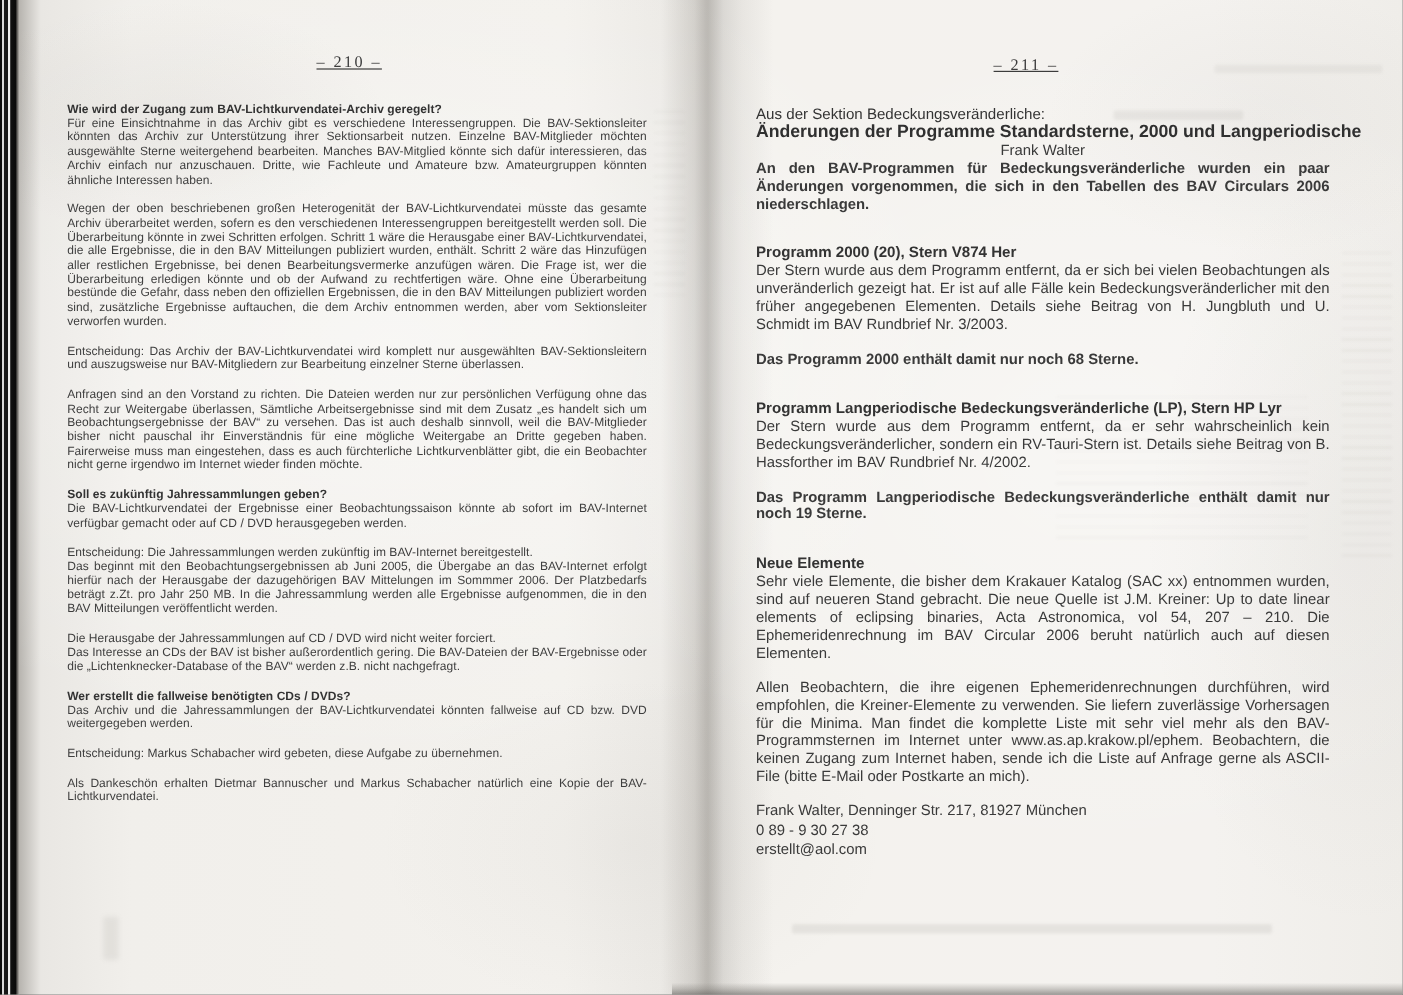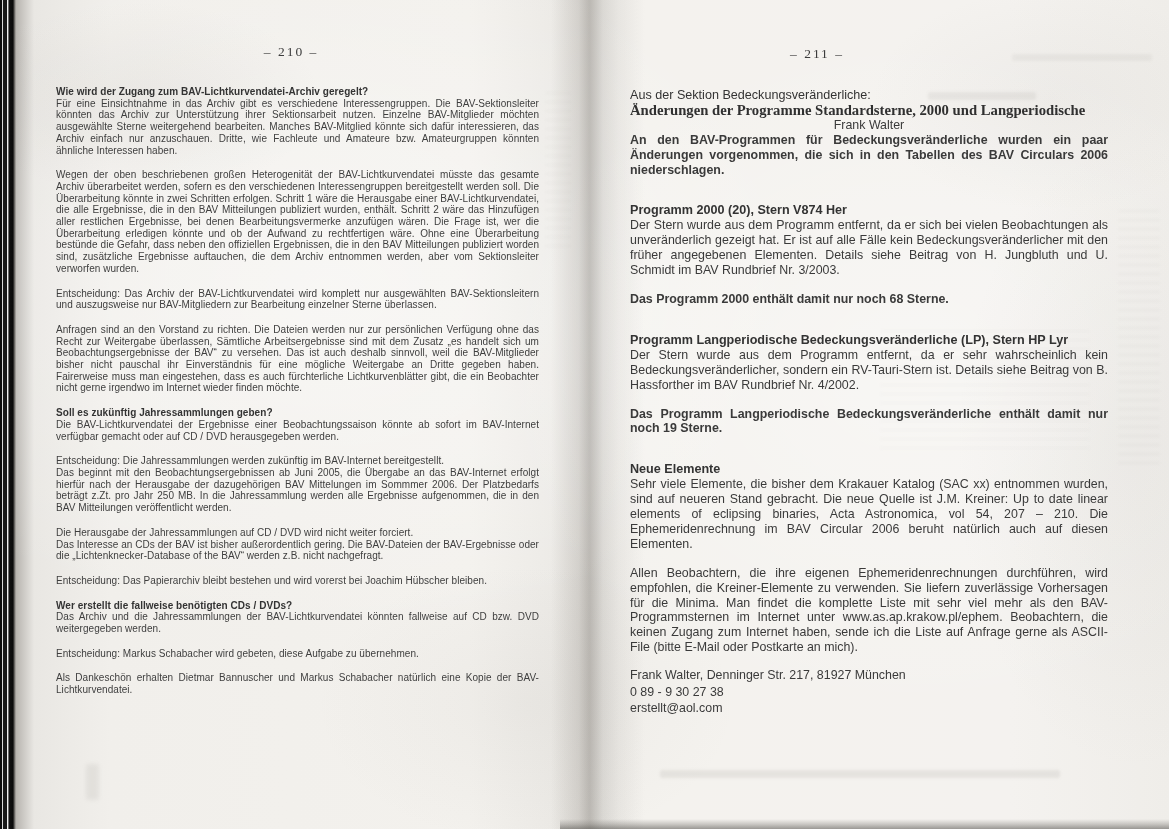--- a/index.html
+++ b/index.html
@@ -19,36 +19,36 @@
   .binding-strip{position:absolute;left:0;top:0;width:16px;height:100%;
     background:linear-gradient(90deg,#0b0b0b 0,#0b0b0b 2px,#d9d9d9 2px,#d9d9d9 3px,#1a1a1a 3px,#141414 7px,#efefef 7px,#efefef 8px,#c9c9c9 8px,#111 9px,#0a0a0a 13px,#4e4c49 14px,#b7b4af 16px);}
   .gutter{position:absolute;left:550px;top:0;width:95px;height:100%;pointer-events:none;
     background:linear-gradient(90deg,rgba(90,86,80,0) 0%,rgba(90,86,80,0.10) 30%,rgba(68,64,58,0.22) 42%,rgba(90,86,80,0.09) 56%,rgba(120,115,108,0.04) 72%,rgba(120,115,108,0) 100%);}
   .bottom-edge{position:absolute;left:560px;right:0;bottom:0;height:10px;
     background:linear-gradient(180deg,rgba(118,115,110,0) 0%,rgba(118,115,110,0.32) 50%,rgba(80,78,74,0.55) 100%);}
   .art{position:absolute;background:#8f8c86;opacity:0.12;filter:blur(1.4px);border-radius:2px;}
   .art.col{background:repeating-linear-gradient(180deg,#8f8c86 0 2px,transparent 2px 9px);}
 
   .page-num{position:absolute;font-family:"Liberation Serif",serif;font-size:13.5px;
-    letter-spacing:2px;color:#3c3c3c;width:130px;text-align:center;}
+    letter-spacing:2px;color:#3c3c3c;width:130px;text-align:center;text-decoration:underline;}
 
   
   .lp{position:absolute;left:56px;top:86px;width:483px;font-size:10px;line-height:11.7px;
     color:#3e3e3e;text-align:justify;letter-spacing:0.05px;}
   .lp p{margin:0 0 13px;}
   .lp p.tight{margin-bottom:0;}
   .b{font-weight:bold;color:#333;}
   .u{text-underline-offset:2px;}
 
   
   .rp{position:absolute;left:630px;top:88px;width:478px;font-size:12.4px;line-height:14.9px;color:#3a3a3a;}
   .rp p{margin:0;}
   .rp .just{text-align:justify;}
   .kicker{font-weight:normal;font-size:12.6px;margin:0 0 9px;color:#333;}
-  .title{font-weight:bold;font-size:14.7px;white-space:nowrap;margin:0 0 9px;color:#303030;font-family:Liberation Serif, serif;}
+  .title{font-weight:bold;font-size:14.7px;white-space:nowrap;margin:0 0 9px;color:#303030;}
   .author{text-align:center;margin:0 0 27px;}
   .sect{font-weight:bold;font-size:12.6px;color:#333;margin:0 0 7px;}
   .mb-m{margin-bottom:14px !important;}
   .mb-l{margin-bottom:26px !important;font-weight:bold;}
   .contact{margin-top:12px;line-height:16.5px;}
 </style>
 </head>
 <body>
 
 <div class="scan">
@@ -59,35 +59,34 @@
 
   <div class="art" style="left:928px;top:92px;width:108px;height:8px;"></div>
   <div class="art" style="left:1012px;top:54px;width:140px;height:7px;opacity:0.09;"></div>
   <div class="art" style="left:660px;top:770px;width:400px;height:8px;opacity:0.14;"></div>
   <div class="art col" style="left:1118px;top:210px;width:42px;height:260px;opacity:0.06;"></div>
   <div class="art col" style="left:880px;top:330px;width:210px;height:120px;opacity:0.045;"></div>
   <div class="art col" style="left:545px;top:92px;width:26px;height:160px;opacity:0.05;"></div>
   <div class="art" style="left:86px;top:764px;width:13px;height:36px;opacity:0.13;filter:blur(2px);"></div>
 
   <div class="page-num" style="left:226px;top:44px;">– 210 –</div>
-  <div class="page-num" style="left:752px;top:46px;">– 211 –</div>
+  <div class="page-num" style="left:790px;top:46px;">– 211 –</div>
 
   <div class="lp">
     <p class="b tight">Wie wird der Zugang zum BAV-Lichtkurvendatei-Archiv geregelt?</p>
     <p>Für eine Einsichtnahme in das Archiv gibt es verschiedene Interessengruppen. Die BAV-Sektionsleiter könnten das Archiv zur Unterstützung ihrer Sektionsarbeit nutzen. Einzelne BAV-Mitglieder möchten ausgewählte Sterne weitergehend bearbeiten. Manches BAV-Mitglied könnte sich dafür interessieren, das Archiv einfach nur anzuschauen. Dritte, wie Fachleute und Amateure bzw. Amateurgruppen könnten ähnliche Interessen haben.</p>
     <p>Wegen der oben beschriebenen großen Heterogenität der BAV-Lichtkurvendatei müsste das gesamte Archiv überarbeitet werden, sofern es den verschiedenen Interessengruppen bereitgestellt werden soll. Die Überarbeitung könnte in zwei Schritten erfolgen. Schritt 1 wäre die Herausgabe einer BAV-Lichtkurvendatei, die alle Ergebnisse, die in den BAV Mitteilungen publiziert wurden, enthält. Schritt 2 wäre das Hinzufügen aller restlichen Ergebnisse, bei denen Bearbeitungsvermerke anzufügen wären. Die Frage ist, wer die Überarbeitung erledigen könnte und ob der Aufwand zu rechtfertigen wäre. Ohne eine Überarbeitung bestünde die Gefahr, dass neben den offiziellen Ergebnissen, die in den BAV Mitteilungen publiziert worden sind, zusätzliche Ergebnisse auftauchen, die dem Archiv entnommen werden, aber vom Sektionsleiter verworfen wurden.</p>
     <p class="u">Entscheidung: Das Archiv der BAV-Lichtkurvendatei wird komplett nur ausgewählten BAV-Sektionsleitern und auszugsweise nur BAV-Mitgliedern zur Bearbeitung einzelner Sterne überlassen.</p>
     <p>Anfragen sind an den Vorstand zu richten. Die Dateien werden nur zur persönlichen Verfügung ohne das Recht zur Weitergabe überlassen, Sämtliche Arbeitsergebnisse sind mit dem Zusatz „es handelt sich um Beobachtungsergebnisse der BAV“ zu versehen. Das ist auch deshalb sinnvoll, weil die BAV-Mitglieder bisher nicht pauschal ihr Einverständnis für eine mögliche Weitergabe an Dritte gegeben haben. Fairerweise muss man eingestehen, dass es auch fürchterliche Lichtkurvenblätter gibt, die ein Beobachter nicht gerne irgendwo im Internet wieder finden möchte.</p>
     <p class="b tight">Soll es zukünftig Jahressammlungen geben?</p>
     <p>Die BAV-Lichtkurvendatei der Ergebnisse einer Beobachtungssaison könnte ab sofort im BAV-Internet verfügbar gemacht oder auf CD / DVD herausgegeben werden.</p>
     <p class="u tight">Entscheidung: Die Jahressammlungen werden zukünftig im BAV-Internet bereitgestellt.</p>
     <p>Das beginnt mit den Beobachtungsergebnissen ab Juni 2005, die Übergabe an das BAV-Internet erfolgt hierfür nach der Herausgabe der dazugehörigen BAV Mittelungen im Sommmer 2006. Der Platzbedarfs beträgt z.Zt. pro Jahr 250 MB. In die Jahressammlung werden alle Ergebnisse aufgenommen, die in den BAV Mitteilungen veröffentlicht werden.</p>
     <p class="u tight">Die Herausgabe der Jahressammlungen auf CD / DVD wird nicht weiter forciert.</p>
     <p>Das Interesse an CDs der BAV ist bisher außerordentlich gering. Die BAV-Dateien der BAV-Ergebnisse oder die „Lichtenknecker-Database of the BAV“ werden z.B. nicht nachgefragt.</p>
-    <p class="u">Entscheidung: Das Papierarchiv bleibt bestehen und wird vorerst bei Joachim Hübscher bleiben.</p>
     <p class="b tight">Wer erstellt die fallweise benötigten CDs / DVDs?</p>
     <p>Das Archiv und die Jahressammlungen der BAV-Lichtkurvendatei könnten fallweise auf CD bzw. DVD weitergegeben werden.</p>
     <p class="u">Entscheidung: Markus Schabacher wird gebeten, diese Aufgabe zu übernehmen.</p>
     <p>Als Dankeschön erhalten Dietmar Bannuscher und Markus Schabacher natürlich eine Kopie der BAV-Lichtkurvendatei.</p>
   </div>
 
   <div class="rp">
     <p class="kicker">Aus der Sektion Bedeckungsveränderliche:</p>
     <p class="title">Änderungen der Programme Standardsterne, 2000 und Langperiodische</p>
     <p class="author">Frank Walter</p>

